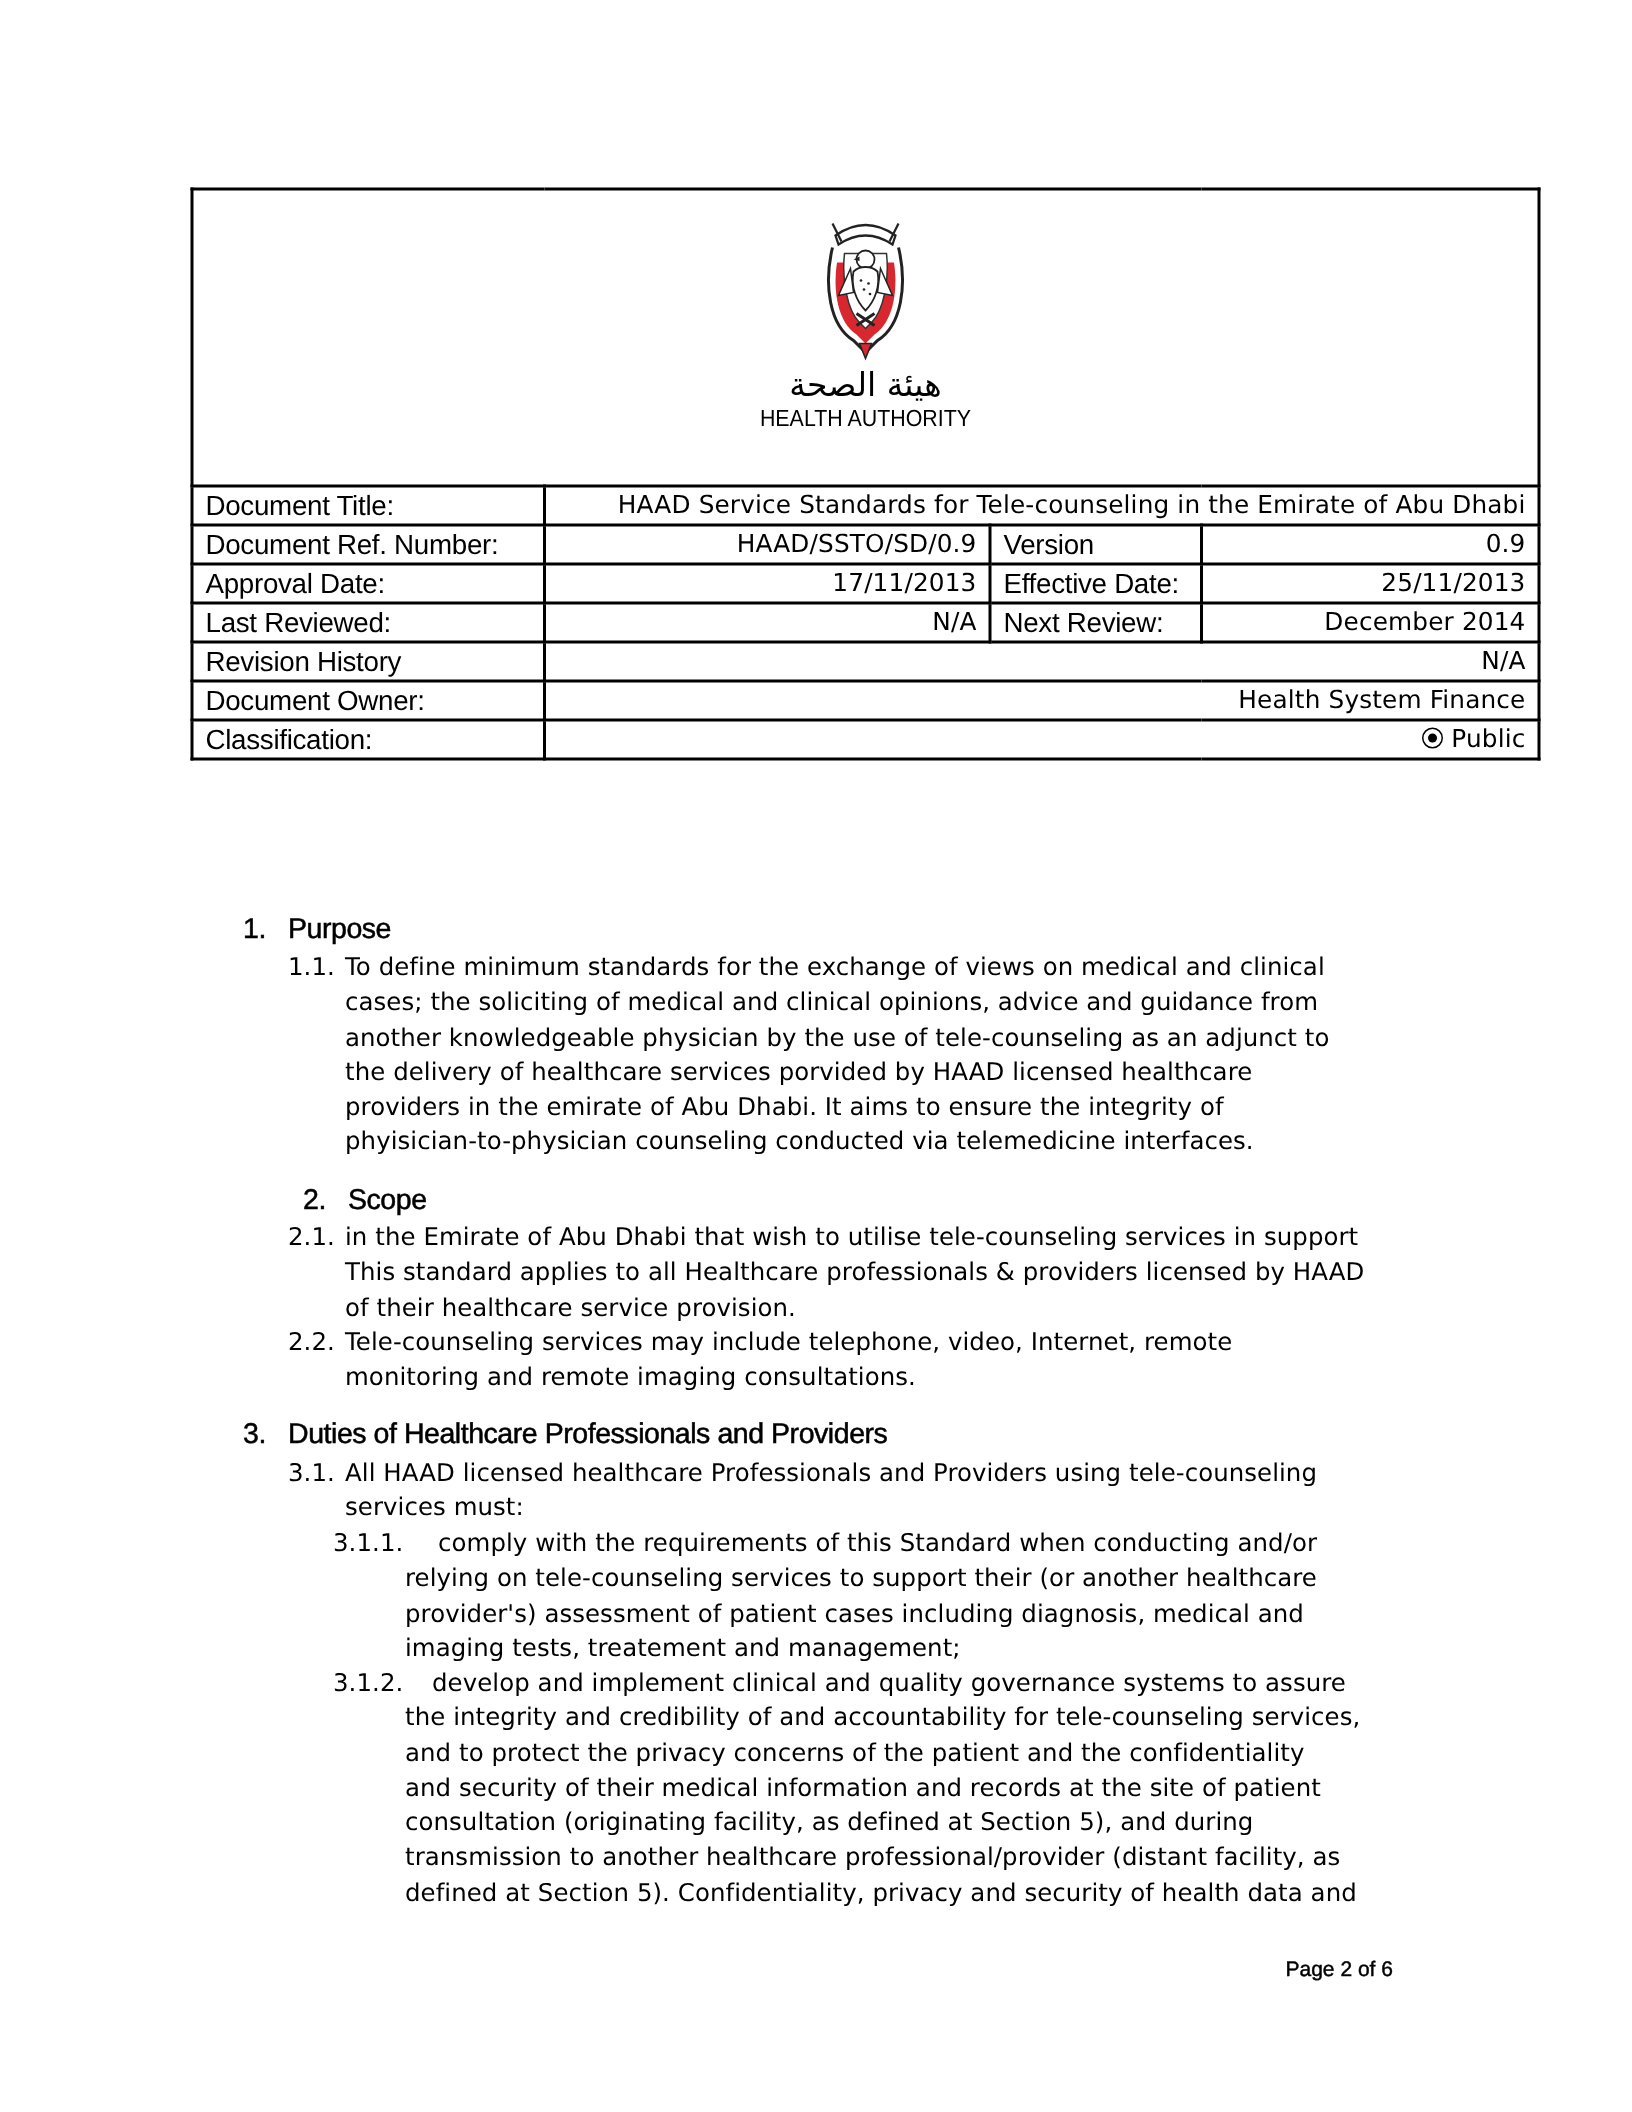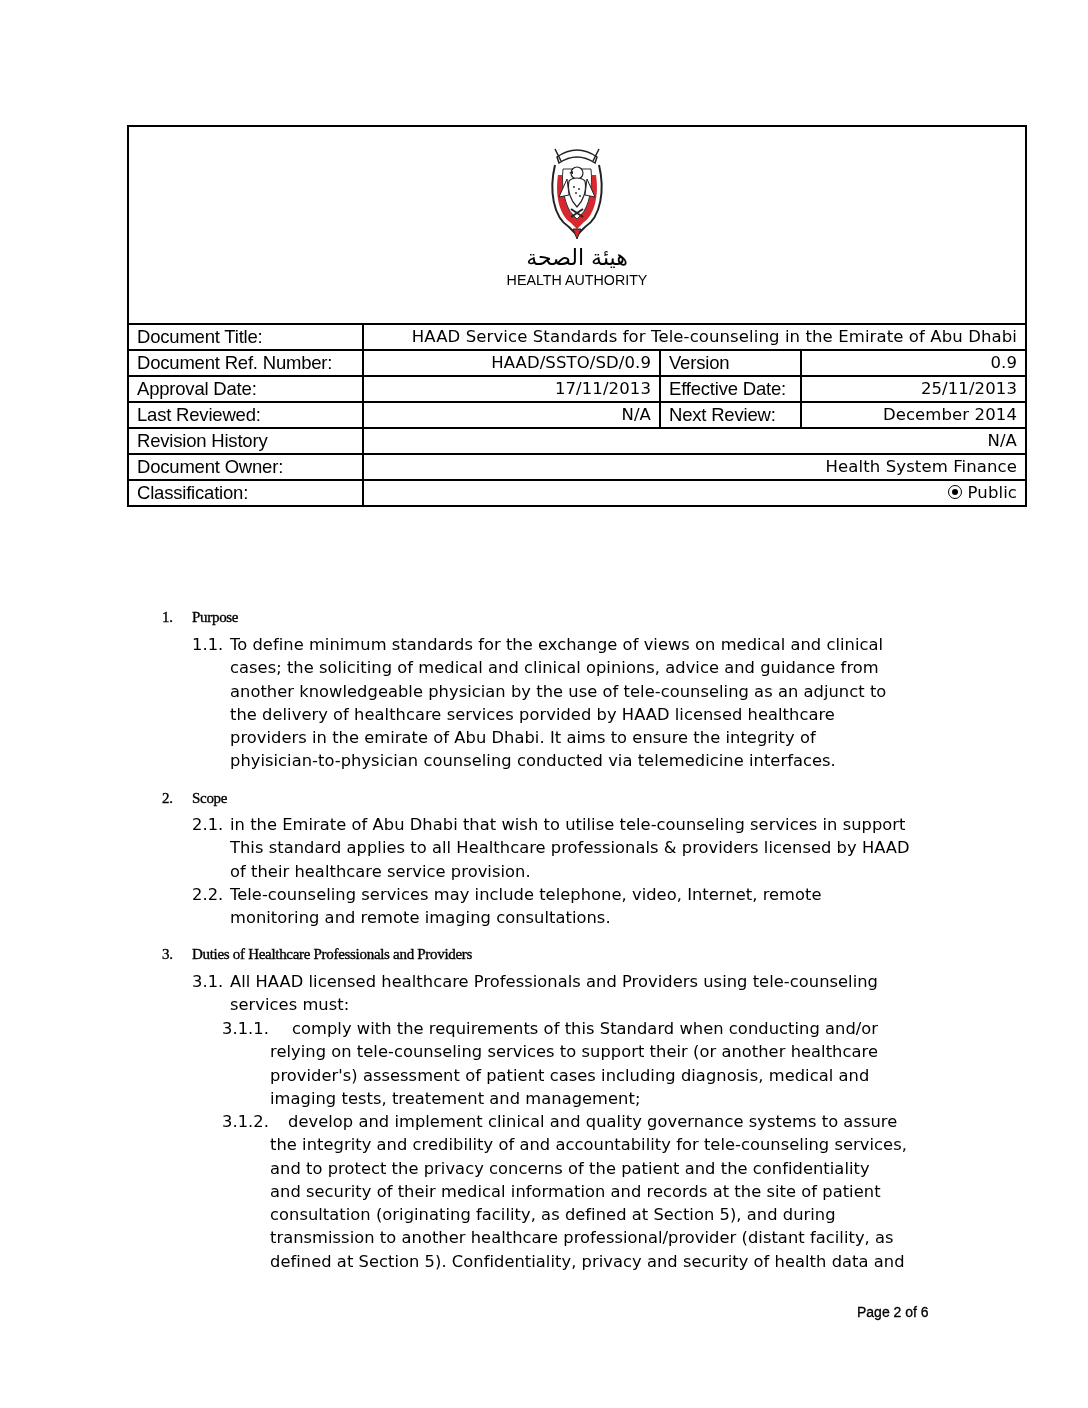--- a/index.html
+++ b/index.html
@@ -26,22 +26,22 @@
              margin-top: 2px; letter-spacing: 2px; direction: rtl; }
   .logo-en { font-family: "Liberation Sans", sans-serif; font-size: 15.5px; line-height: 18px;
              letter-spacing: 0px; transform: scaleX(0.92); }
 
   .radio { display: inline-block; width: 12px; height: 12px; border: 1.5px solid #000;
            border-radius: 50%; position: relative; vertical-align: -1px; margin-right: 6px; }
   .radio::after { content: ""; position: absolute; left: 3px; top: 3px; width: 6px; height: 6px;
                   border-radius: 50%; background: #000; }
 
   
-  .sec-head { position: absolute; left: 162px; font-family: Liberation Serif, serif;
-              font-size: 15px; font-weight: normal; letter-spacing: -0.3px;
+  .sec-head { position: absolute; left: 162px; font-family: Liberation Sans, sans-serif;
+              font-size: 19px; font-weight: normal; letter-spacing: -0.3px;
               -webkit-text-stroke: 0.35px #000; }
   .sec-head .num { display: inline-block; width: 30px; }
   .item { position: absolute; font-family: "DejaVu Sans", sans-serif; font-size: 16.3px;
           line-height: 23.3px; letter-spacing: 0.05px; }
   .item .num { position: absolute; top: 0; }
   .line { display: block; white-space: nowrap; }
 
   .footer { position: absolute; left: 857px; top: 1304px; font-family: "Liberation Sans", sans-serif;
             font-size: 14px; -webkit-text-stroke: 0.3px #000; }
 </style>
@@ -137,21 +137,21 @@
     </div>
     <div style="padding-left:38px;">
       <span class="line">cases; the soliciting of medical and clinical opinions, advice and guidance from</span>
       <span class="line">another knowledgeable physician by the use of tele-counseling as an adjunct to</span>
       <span class="line">the delivery of healthcare services porvided by HAAD licensed healthcare</span>
       <span class="line">providers in the emirate of Abu Dhabi.  It aims to ensure the integrity of</span>
       <span class="line">phyisician-to-physician counseling conducted via telemedicine interfaces.</span>
     </div>
   </div>
 
-  <div class="sec-head" style="top:790px;">
+  <div class="sec-head" style="top:790px;margin-left:40px;">
     <span class="num">2.</span><span>Scope</span>
   </div>
   <div class="item" style="left:192px; top:813px;">
     <span class="num">2.1.</span>
     <div style="padding-left:38px;">
       <span class="line">in the Emirate of Abu Dhabi that wish to utilise tele-counseling services in support</span>
       <span class="line">This standard applies to  all Healthcare professionals &amp; providers licensed by HAAD</span>
       <span class="line">of their healthcare service provision.</span>
     </div>
   </div>

